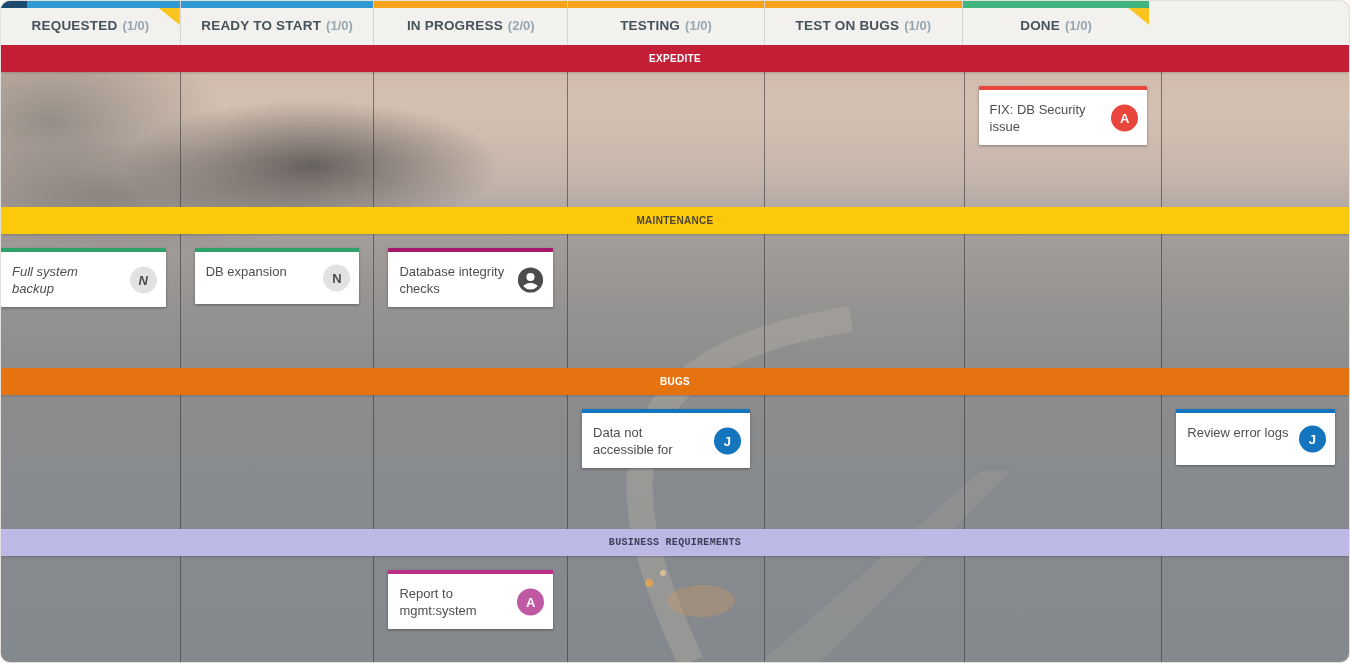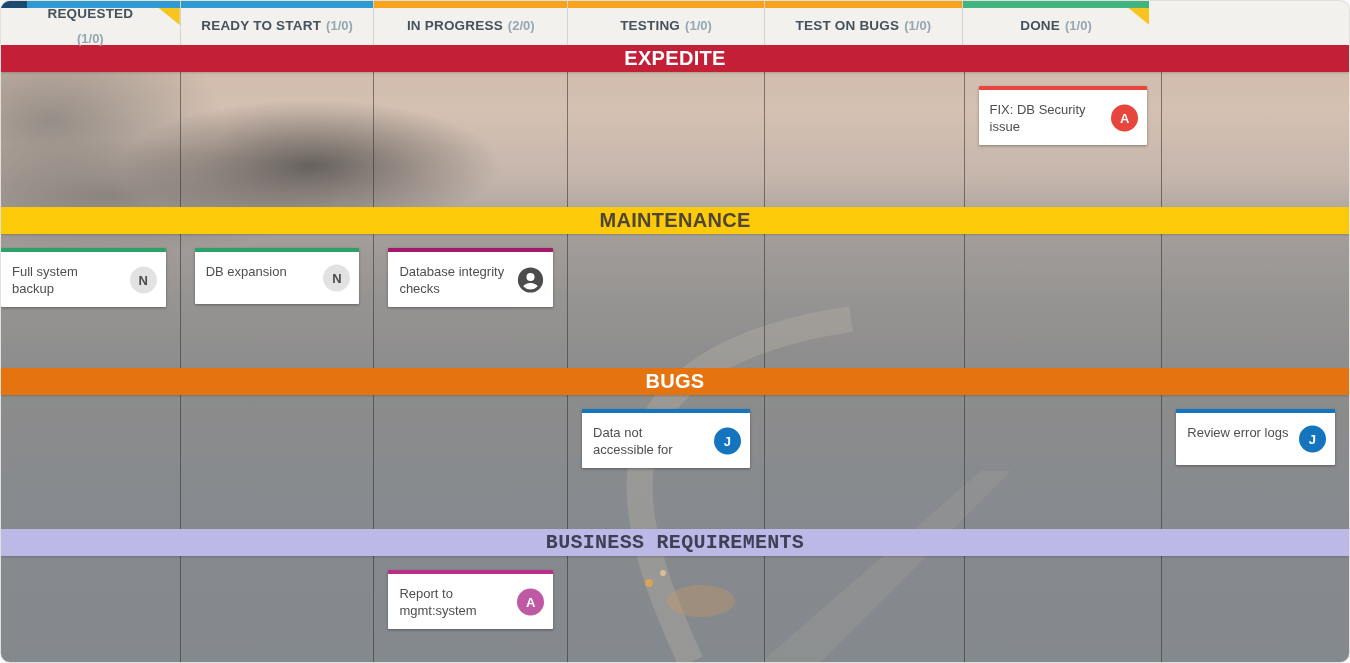--- a/index.html
+++ b/index.html
@@ -18,30 +18,30 @@
   .col-header:last-child{border-right:none;}
   .topbar{position:absolute;top:0;left:0;right:0;height:7px;}
   .topbar-accent{position:absolute;top:0;left:0;width:26px;height:7px;display:none;}
   .fold{position:absolute;top:7px;right:0;width:21px;height:17px;background:#f8c41d;
     clip-path:polygon(0 0,100% 0,100% 100%);display:none;}
   .col-name{font-size:13.5px;font-weight:bold;color:#44525c;letter-spacing:.2px;margin-top:5px;}
   .col-count{font-size:13px;font-weight:bold;color:#95a7b2;margin-top:5px;}
   
   .lane-bar{position:relative;height:27px;display:flex;align-items:center;justify-content:center;z-index:3;
     box-shadow:0 1px 2px rgba(0,0,0,.18);}
-  .lane-title{font-size:20px;font-weight:bold;letter-spacing:.3px;}
+  .lane-title{font-size:10px;font-weight:bold;letter-spacing:.3px;}
   .lane-body{position:relative;display:flex;z-index:2;}
   .lane-body.grow{flex:1;}
   .cell{position:relative;box-sizing:border-box;border-right:1px solid rgba(45,45,45,.55);
     background:rgba(112,112,112,.22);}
   .cell:last-child{border-right:none;}
   
   .card{position:relative;margin:14px 14px 0 14px;background:#fff;border-top:4px solid #999;
     border-radius:1px;box-shadow:0 1px 3px rgba(0,0,0,.35);min-height:56px;box-sizing:border-box;}
-  .card.flush-left{margin-left:0;}
+  .card.flush-left{margin-left:0;font-style:italic;}
   .card-title{display:block;padding:11px 46px 10px 11px;font-size:13px;line-height:17px;color:#4e4e4e;}
   .avatar{position:absolute;right:9px;top:50%;transform:translateY(-50%);width:27px;height:27px;
     border-radius:50%;display:flex;align-items:center;justify-content:center;
     font-size:13px;font-weight:bold;}
   .avatar svg{width:27px;height:27px;display:block;}
   .board-footer{height:7px;background:#f3f1ee;z-index:3;position:relative;}
   .lanes-wrap{display:flex;flex-direction:column;position:relative;height:617px;z-index:1;}
 </style>
 </head>
 <body>
@@ -50,21 +50,21 @@
 
   <svg class="photo-decor" width="1348" height="661" viewBox="0 0 1348 661" aria-hidden="true">
     <path d="M690 661 C 645 565 615 470 663 404 C 700 355 770 330 850 318" fill="none" stroke="#cfc6b8" stroke-width="26" opacity="0.35"></path>
     <path d="M760 661 L 980 470 L 1010 470 L 820 661 Z" fill="#b9b2a8" opacity="0.25"></path>
     <circle cx="648" cy="582" r="4" fill="#ffb347" opacity="0.9"></circle>
     <circle cx="662" cy="572" r="3" fill="#ffd9a0" opacity="0.9"></circle>
     <ellipse cx="700" cy="600" rx="34" ry="16" fill="#e8a25c" opacity="0.35"></ellipse>
   </svg>
 
   <div class="header-row" id="columns">
-      <div class="col-header" style="width: 13.33%; flex-direction: column;">
+      <div class="col-header" style="width: 13.33%;">
     <div class="topbar" style="background: rgb(47, 154, 210);">
       <div class="topbar-accent" style="display: block; background: rgb(28, 74, 110);"></div>
     </div>
     <div class="fold" style="display: block;"></div>
     <span class="col-name">REQUESTED</span>
     <span class="col-count">(1/0)</span>
   </div>
       <div class="col-header" style="width: 14.37%;">
     <div class="topbar" style="background: rgb(47, 154, 210);">
       

